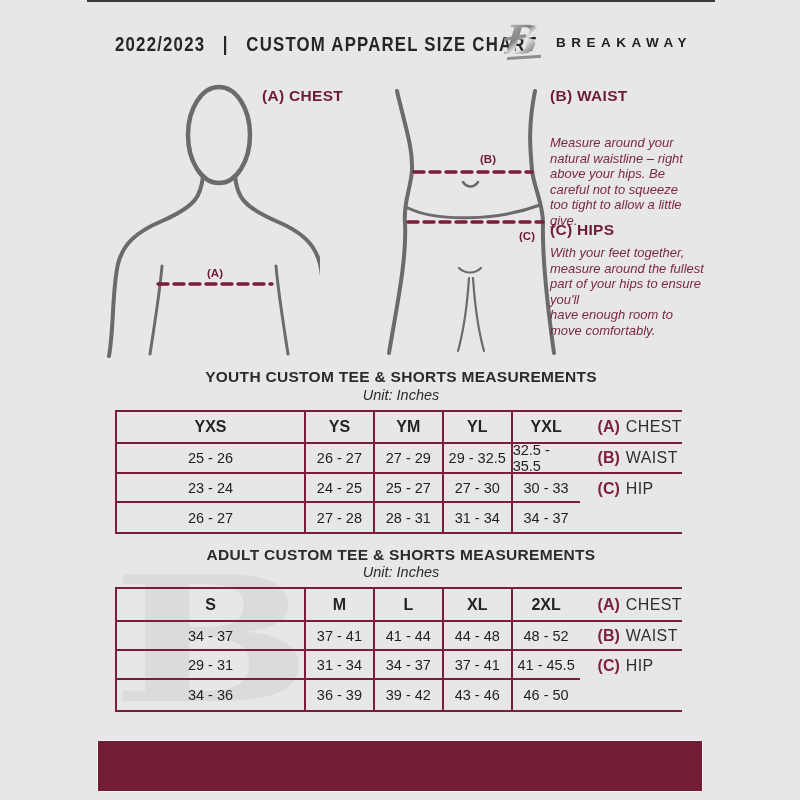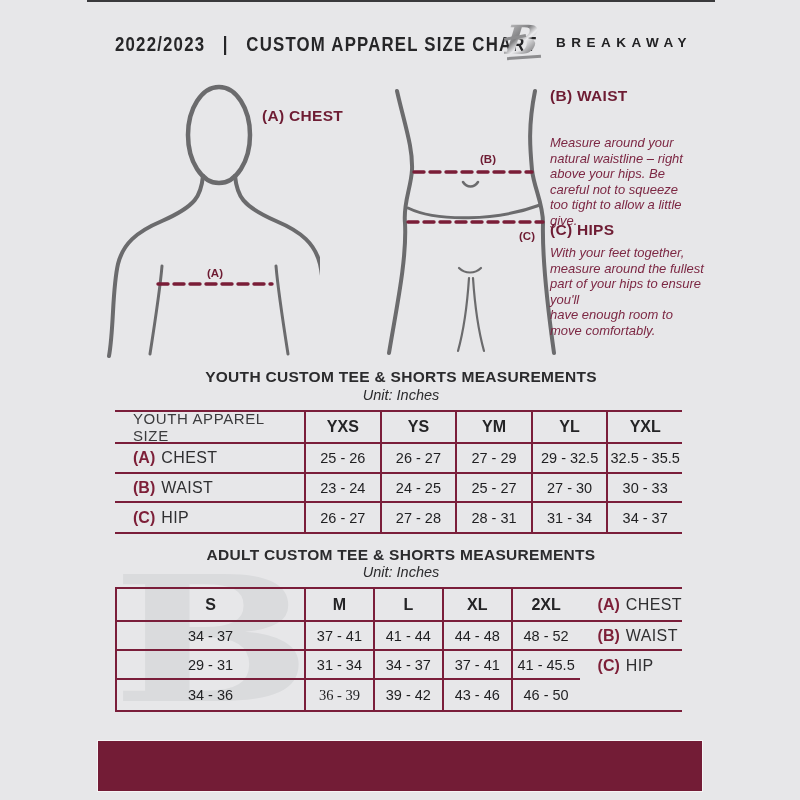--- a/index.html
+++ b/index.html
@@ -94,36 +94,33 @@
       <path stroke-width="2.2" d="M84,180 C90,186 100,186 106,180"></path>
       <path stroke-width="2.2" d="M94,190 C92,220 88,245 83,263"></path>
       <path stroke-width="2.2" d="M98,190 C100,220 104,245 109,263"></path>
       <line x1="39" y1="84" x2="157" y2="84" stroke="#7a1d37" stroke-width="3.4" stroke-dasharray="10 6"></line>
       <line x1="33" y1="134" x2="168" y2="134" stroke="#7a1d37" stroke-width="3.4" stroke-dasharray="10 6"></line>
       <text x="113" y="75" text-anchor="middle" stroke="none" fill="#6e1c33" font-size="11.5" font-weight="bold" font-family="Liberation Sans,sans-serif">(B)</text>
       <text x="152" y="152" text-anchor="middle" stroke="none" fill="#6e1c33" font-size="11.5" font-weight="bold" font-family="Liberation Sans,sans-serif">(C)</text>
     </g>
   </svg>
 
-  <div class="abs guide-head" style="left:262px;top:87px;margin-top:20px;">(A) CHEST</div>
+  <div class="abs guide-head" style="left:262px;top:87px;">(A) CHEST</div>
 
   <div class="abs guide-head" style="left:550px;top:87px;">(B) WAIST</div>
   <div class="abs guide-body" style="left:550px;top:111px;width:145px;margin-top:24px;">Measure around your natural waistline – right above your hips. Be careful not to squeeze too tight to allow a little give.</div>
 
   <div class="abs guide-head" style="left:550px;top:221px;text-align:right;">(C) HIPS</div>
   <div class="abs guide-body pre" style="left:550px;top:245px;width:158px;">With your feet together, measure around the fullest part of your hips to ensure you'll
 have enough room to move comfortably.</div>
 
   <div class="abs sec-title" style="top:368px;">YOUTH CUSTOM TEE &amp; SHORTS MEASUREMENTS</div>
   <div class="abs sec-unit" style="top:387px;">Unit: Inches</div>
 
   <div class="abs size-table yt">
-    <div class="cell labelcol">
-        <span class="col-head">YOUTH APPAREL SIZE</span>
-      </div>
     <div class="cell data">
         <span class="size-head">YXS</span>
       </div>
     <div class="cell data">
         <span class="size-head">YS</span>
       </div>
     <div class="cell data">
         <span class="size-head">YM</span>
       </div>
     <div class="cell data">
@@ -256,21 +253,21 @@
         <span class="val">41 - 45.5</span>
       </div>
 
     <div class="cell labelcol" style="border-bottom:none;">
         <span class="row-prefix">(C)</span>
         <span class="row-label">HIP</span>
       </div>
     <div class="cell data" style="border-bottom:none;">
         <span class="val">34 - 36</span>
       </div>
-    <div class="cell data" style="border-bottom:none;font-family:Liberation Serif, serif;">
+    <div class="cell data" style="border-bottom:none;">
         <span class="val">36 - 39</span>
       </div>
     <div class="cell data" style="border-bottom:none;">
         <span class="val">39 - 42</span>
       </div>
     <div class="cell data" style="border-bottom:none;">
         <span class="val">43 - 46</span>
       </div>
     <div class="cell data" style="border-bottom:none;">
         <span class="val">46 - 50</span>

